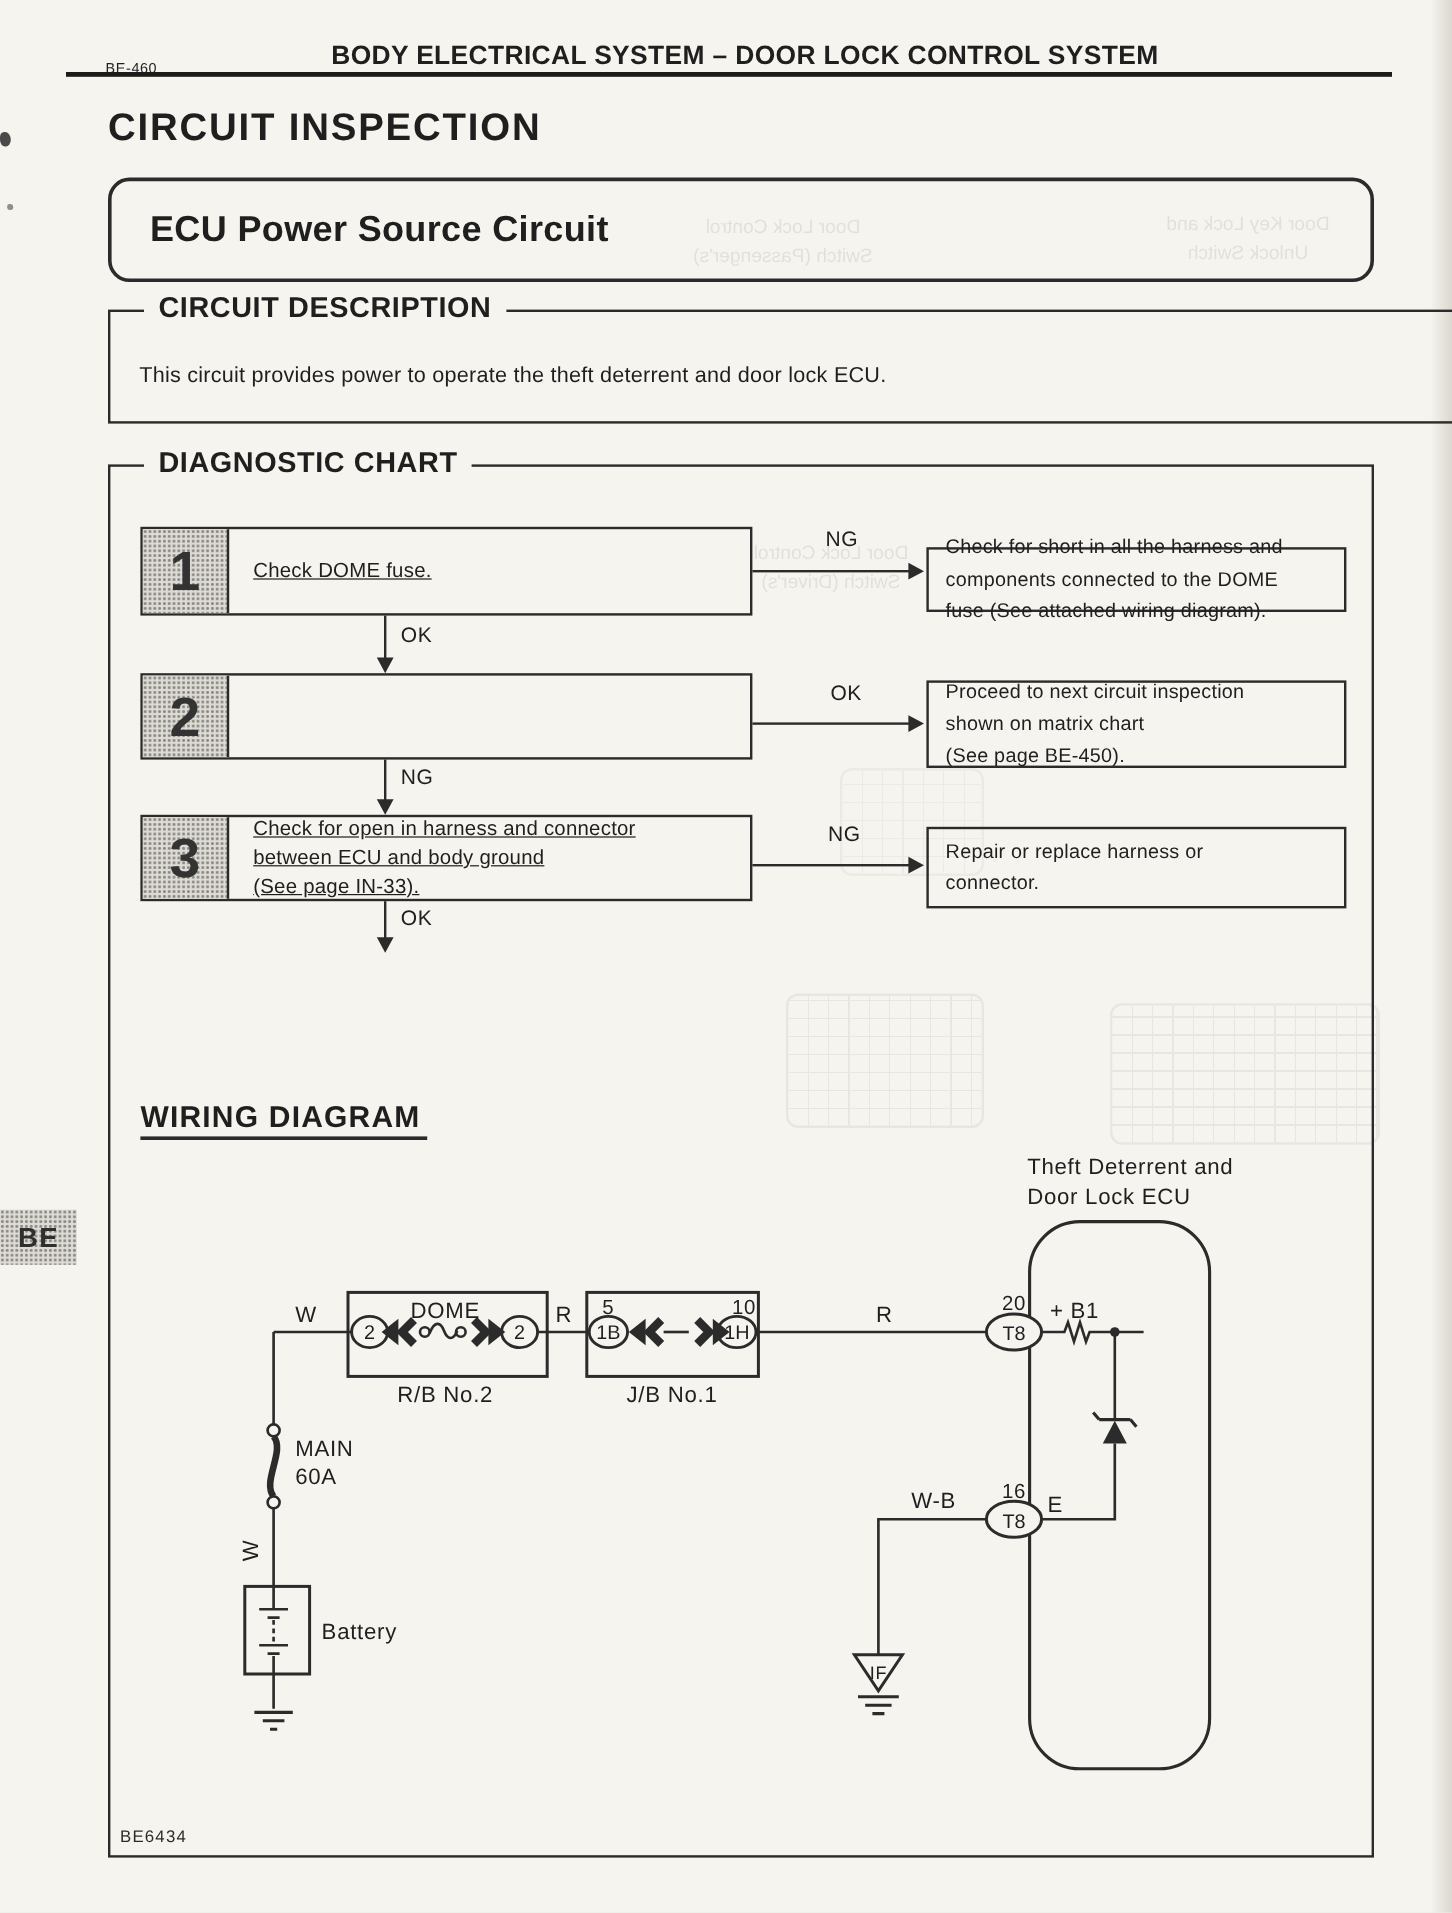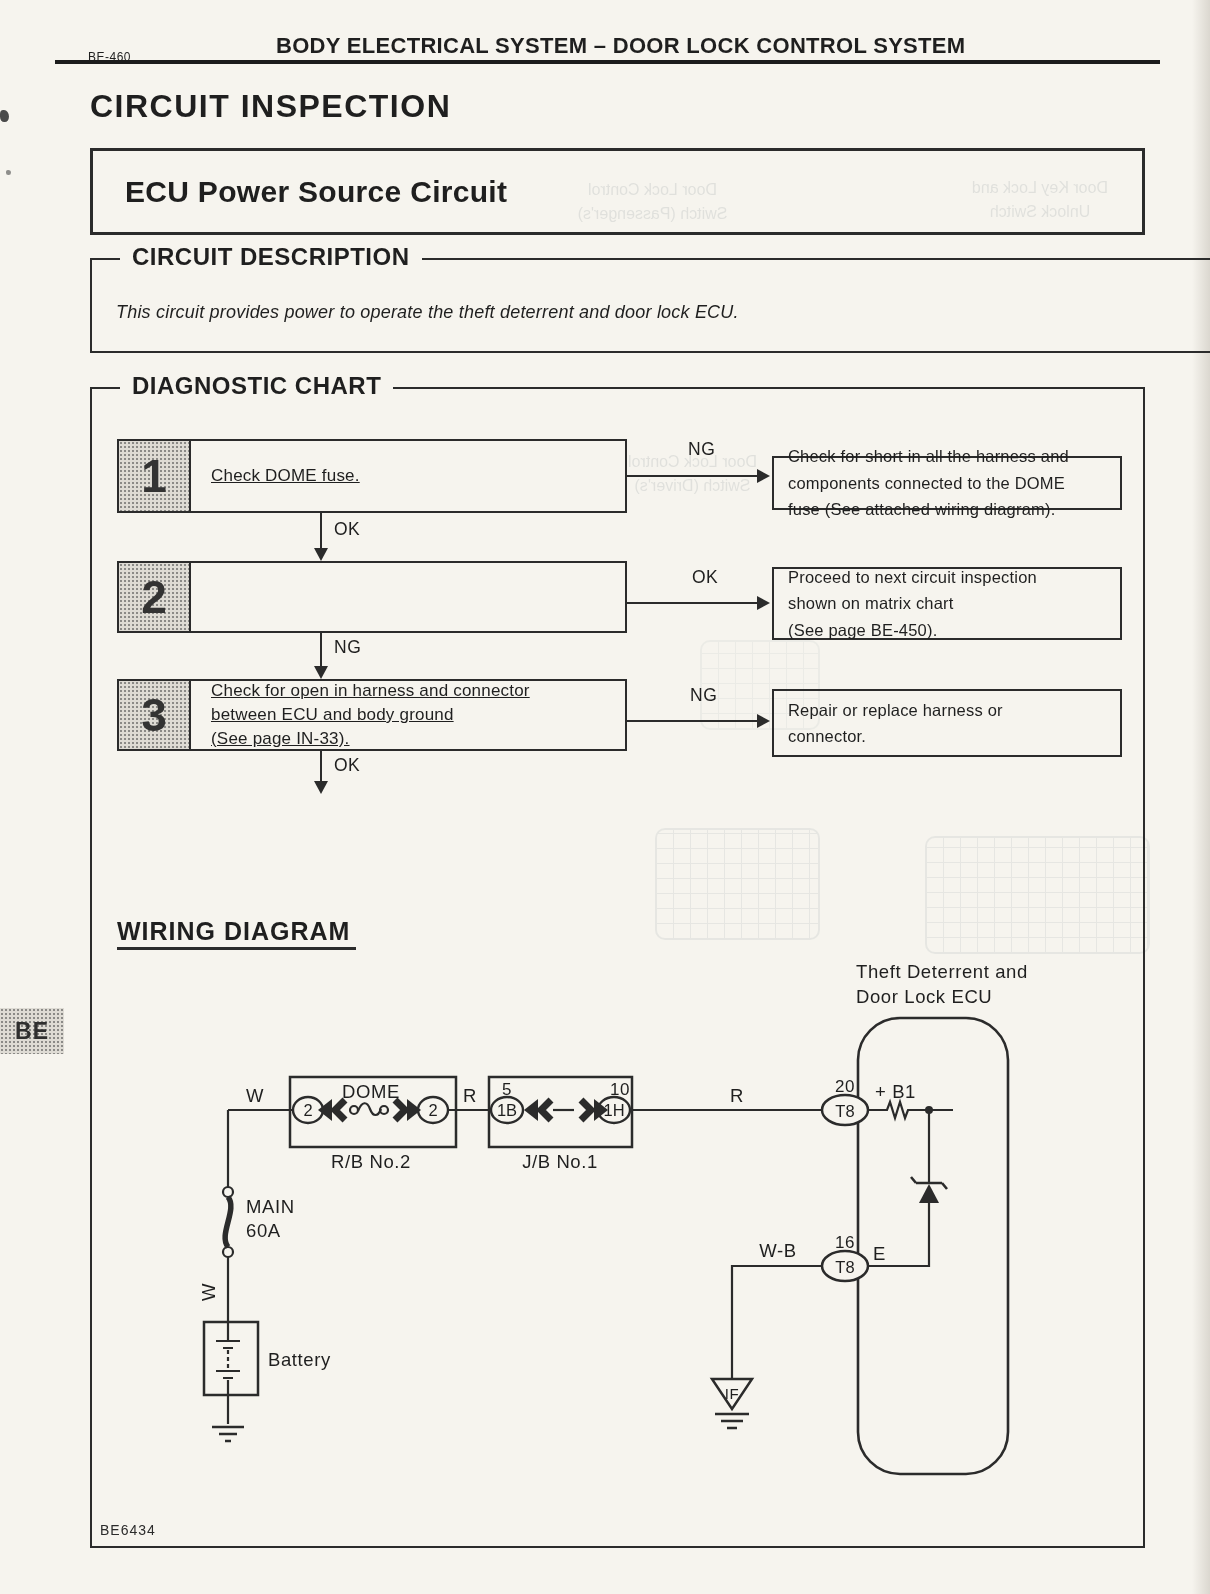--- a/index.html
+++ b/index.html
@@ -19,21 +19,21 @@
 
   
   .frame { position:absolute; border:2.5px solid #2b2b2b; background:transparent; }
   .sec-label {
     position:absolute; top:-17px; left:28px;
     background:#f6f4ee; padding:0 12px;
     font-size:24px; font-weight:bold; letter-spacing:.5px; white-space:nowrap;
   }
   .circuit-name { position:absolute; left:32px; top:50%; transform:translateY(-50%);
     font-size:30px; font-weight:bold; letter-spacing:.3px; }
-  .desc-text { position:absolute; left:24px; top:42px; font-size:18px; letter-spacing:.2px;font-style:italic; }
+  .desc-text { position:absolute; left:24px; top:42px; font-size:18px; letter-spacing:.2px; }
 
   
   .step {
     position:absolute; left:25px; width:510px;
     border:2.5px solid #2b2b2b; display:flex; background:transparent;
   }
   .halftone {
     background-color:#dedbd4;
     background-image:radial-gradient(circle, rgba(70,70,70,.55) 1px, transparent 1.4px);
     background-size:4px 4px;
@@ -124,21 +124,21 @@
   </div>
   <div class="ghost-conn" style="left:655px;top:828px;width:165px;height:112px;"></div>
   <div class="ghost-conn" style="left:925px;top:836px;width:225px;height:118px;"></div>
   <div class="ghost-conn" style="left:700px;top:640px;width:120px;height:90px;opacity:.05;"></div>
 
   <div class="abs page-code">BE-460</div>
   <div class="abs hdr-title">BODY ELECTRICAL SYSTEM – DOOR LOCK CONTROL SYSTEM</div>
   <div class="abs hdr-rule"></div>
   <div class="abs main-title">CIRCUIT INSPECTION</div>
 
-  <div class="frame" style="left:90px;top:148px;width:1055px;height:87px;border-width:3px;">
+  <div class="frame" style="left:90px;top:148px;width:1055px;height:87px;border-width:3px;border-radius:18px;">
     <div class="circuit-name">ECU Power Source Circuit</div>
   </div>
 
   <div class="frame" style="left:90px;top:258px;width:1203px;height:95px;">
     <div class="sec-label">CIRCUIT DESCRIPTION</div>
     <div class="desc-text">This circuit provides power to operate the theft deterrent and door lock ECU.</div>
   </div>
 
   <div class="frame" style="left:90px;top:387px;width:1055px;height:1161px;border-width:2.5px;">
     <div class="sec-label">DIAGNOSTIC CHART</div>

